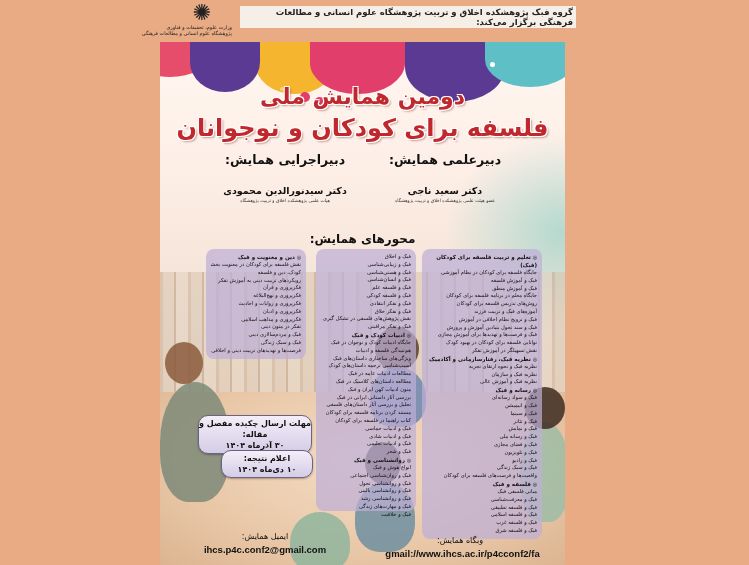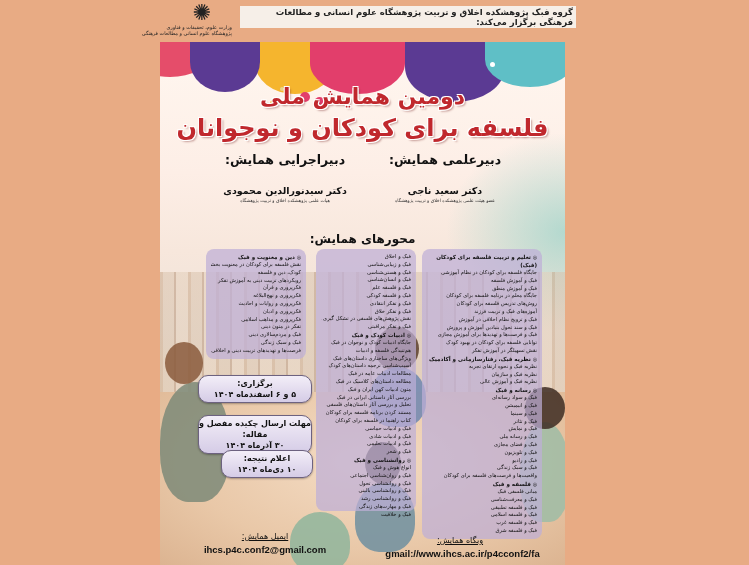--- a/index.html
+++ b/index.html
@@ -70,21 +70,21 @@
   .panel .head { font-size:5.6px; line-height:8px; font-weight:bold; color:#111; }
   .panel .head::before { content:"◎ "; font-size:5px; }
   .badge {
     position:absolute; left:38px; width:112px; text-align:center; direction:rtl;
     background:linear-gradient(#f3eef8,#d5cce6);
     border:1.5px solid #6d6280; border-radius:10px;
     box-shadow:0 1px 2px rgba(0,0,0,0.3);
     padding:2px 0;
   }
   .badge .bl { font-size:8px; font-weight:bold; color:#111; line-height:11px; }
-  .footer-lbl { position:absolute; font-size:8px; color:#111; direction:rtl; text-align:center;text-decoration:underline; }
+  .footer-lbl { position:absolute; font-size:8px; color:#111; direction:rtl; text-align:center; }
   .footer-val { position:absolute; font-size:9.5px; font-weight:bold; color:#111; text-align:center; font-family:"Liberation Sans", sans-serif; }
 </style>
 </head>
 <body>
 
 <div class="poster">
 
   <div class="teal-wash"></div>
   <div class="shelves"></div>
   <div class="floor"></div>
@@ -209,24 +209,20 @@
       <div class="item">فکرپروری و نهج‌البلاغه</div>
       <div class="item">فکرپروری و روایات و احادیث</div>
       <div class="item">فکرپروری و ادیان</div>
       <div class="item">فکرپروری و مذاهب اسلامی</div>
       <div class="item">تفکر در متون دینی</div>
       <div class="item">فبک و مردم‌سالاری دینی</div>
       <div class="item">فبک و سبک زندگی</div>
       <div class="item">فرصت‌ها و تهدیدهای تربیت دینی و اخلاقی در تربیت فلسفه برای کودکان</div>
     </div>
 
-  <div class="badge" style="top:333px;">
-    <div class="bl">برگزاری:</div>
-    <div class="bl">۵ و ۶ اسفندماه ۱۴۰۴</div>
-  </div>
   <div class="badge" style="top:373px;">
     <div class="bl">مهلت ارسال چکیده مفصل و مقاله:</div>
     <div class="bl">۳۰ آذرماه ۱۴۰۴</div>
   </div>
   <div class="badge" style="top:408px;left:61px;width:90px;">
     <div class="bl">اعلام نتیجه:</div>
     <div class="bl">۱۰ دی‌ماه ۱۴۰۴</div>
   </div>
 
   <div class="footer-lbl" style="left:40px;top:490px;width:130px;">ایمیل همایش:</div>

